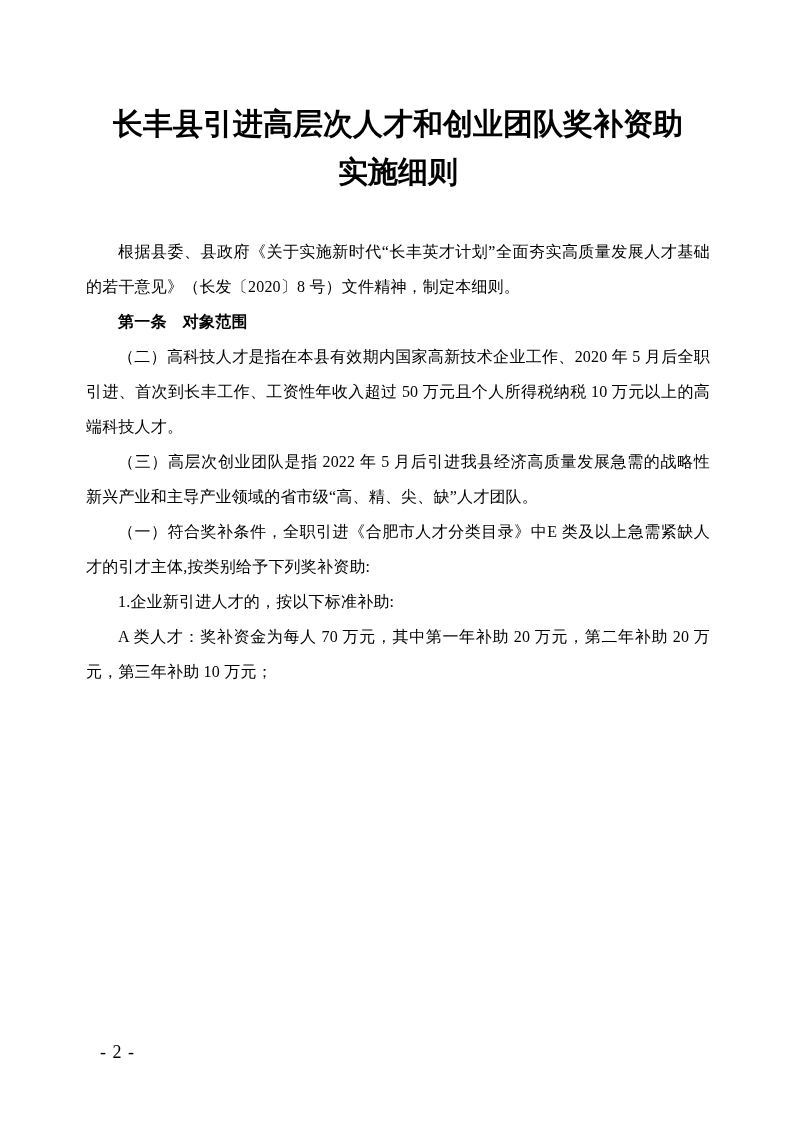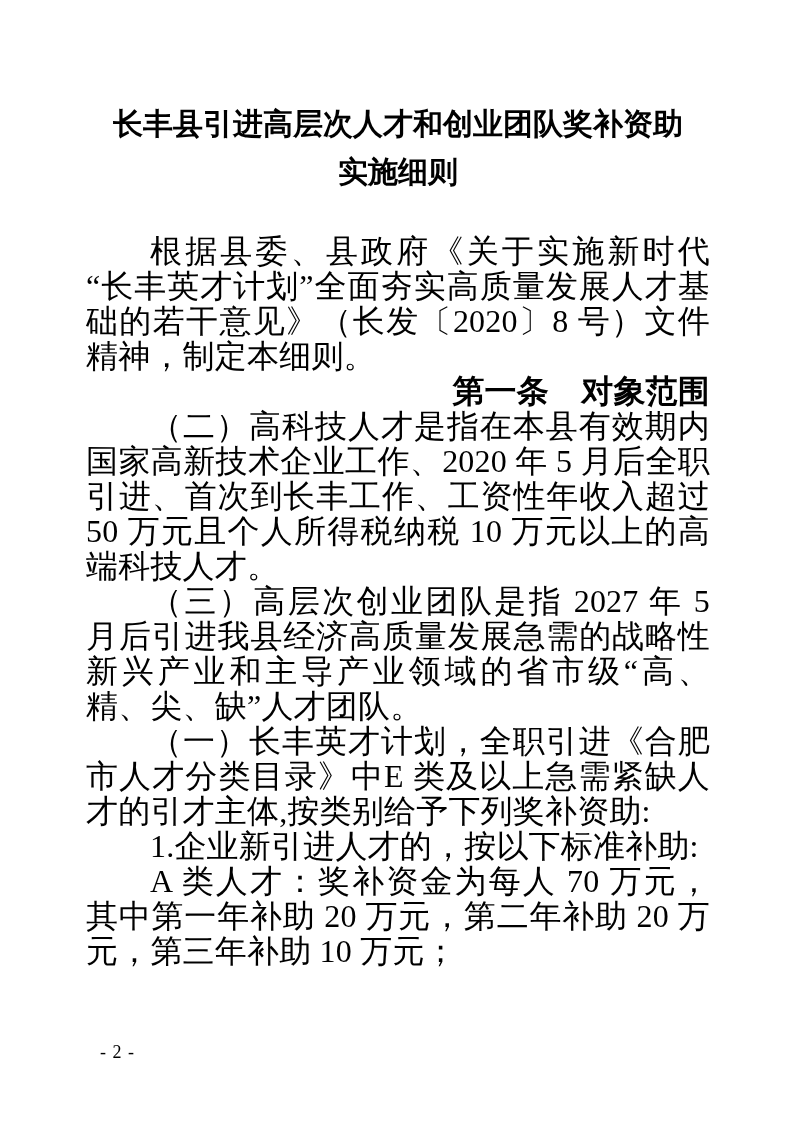--- a/index.html
+++ b/index.html
@@ -33,30 +33,30 @@
     line-height: 48px;
     letter-spacing: 0px;
   }
   .title-line {
     display: block;
     text-align: center;
   }
   .para {
     margin: 0;
     font-family: "Liberation Serif", "DejaVu Serif", serif;
-    font-size: 32px;
+    font-size: 16px;
     line-height: 35px;
     text-align: justify;
     text-indent: 2em;
     letter-spacing: 0.2px;
   }
   .para.heading {
     font-family: "Liberation Sans", "DejaVu Sans", sans-serif;
     font-weight: bold;
-    text-align: right;
+    text-align: left;
   }
   .footer-pagenum {
     position: absolute;
     left: 100px;
     top: 1042px;
     font-family: "Liberation Serif", "DejaVu Serif", serif;
     font-size: 18px;
     letter-spacing: 1px;
   }
 </style>
@@ -67,21 +67,21 @@
   <div class="content">
 
     <h1 class="title">
       <span class="title-line">长丰县引进高层次人才和创业团队奖补资助</span>
       <span class="title-line">实施细则</span>
     </h1>
 
     <p class="para body">根据县委、县政府《关于实施新时代“长丰英才计划”全面夯实高质量发展人才基础的若干意见》（长发〔2020〕8 号）文件精神，制定本细则。</p>
     <p class="para heading">第一条　对象范围</p>
     <p class="para body">（二）高科技人才是指在本县有效期内国家高新技术企业工作、2020 年 5 月后全职引进、首次到长丰工作、工资性年收入超过 50 万元且个人所得税纳税 10 万元以上的高端科技人才。</p>
-    <p class="para body">（三）高层次创业团队是指 2027 年 5 月后引进我县经济高质量发展急需的战略性新兴产业和主导产业领域的省市级“高、精、尖、缺”人才团队。</p>
-    <p class="para body">（一）长丰英才计划，全职引进《合肥市人才分类目录》中E 类及以上急需紧缺人才的引才主体,按类别给予下列奖补资助:</p>
+    <p class="para body">（三）高层次创业团队是指 2022 年 5 月后引进我县经济高质量发展急需的战略性新兴产业和主导产业领域的省市级“高、精、尖、缺”人才团队。</p>
+    <p class="para body">（一）符合奖补条件，全职引进《合肥市人才分类目录》中E 类及以上急需紧缺人才的引才主体,按类别给予下列奖补资助:</p>
     <p class="para body">1.企业新引进人才的，按以下标准补助:</p>
     <p class="para body">A 类人才：奖补资金为每人 70 万元，其中第一年补助 20 万元，第二年补助 20 万元，第三年补助 10 万元；</p>
 
   </div>
 
   <div class="footer-pagenum">- 2 -</div>
 </div>
 
 </body></html>

